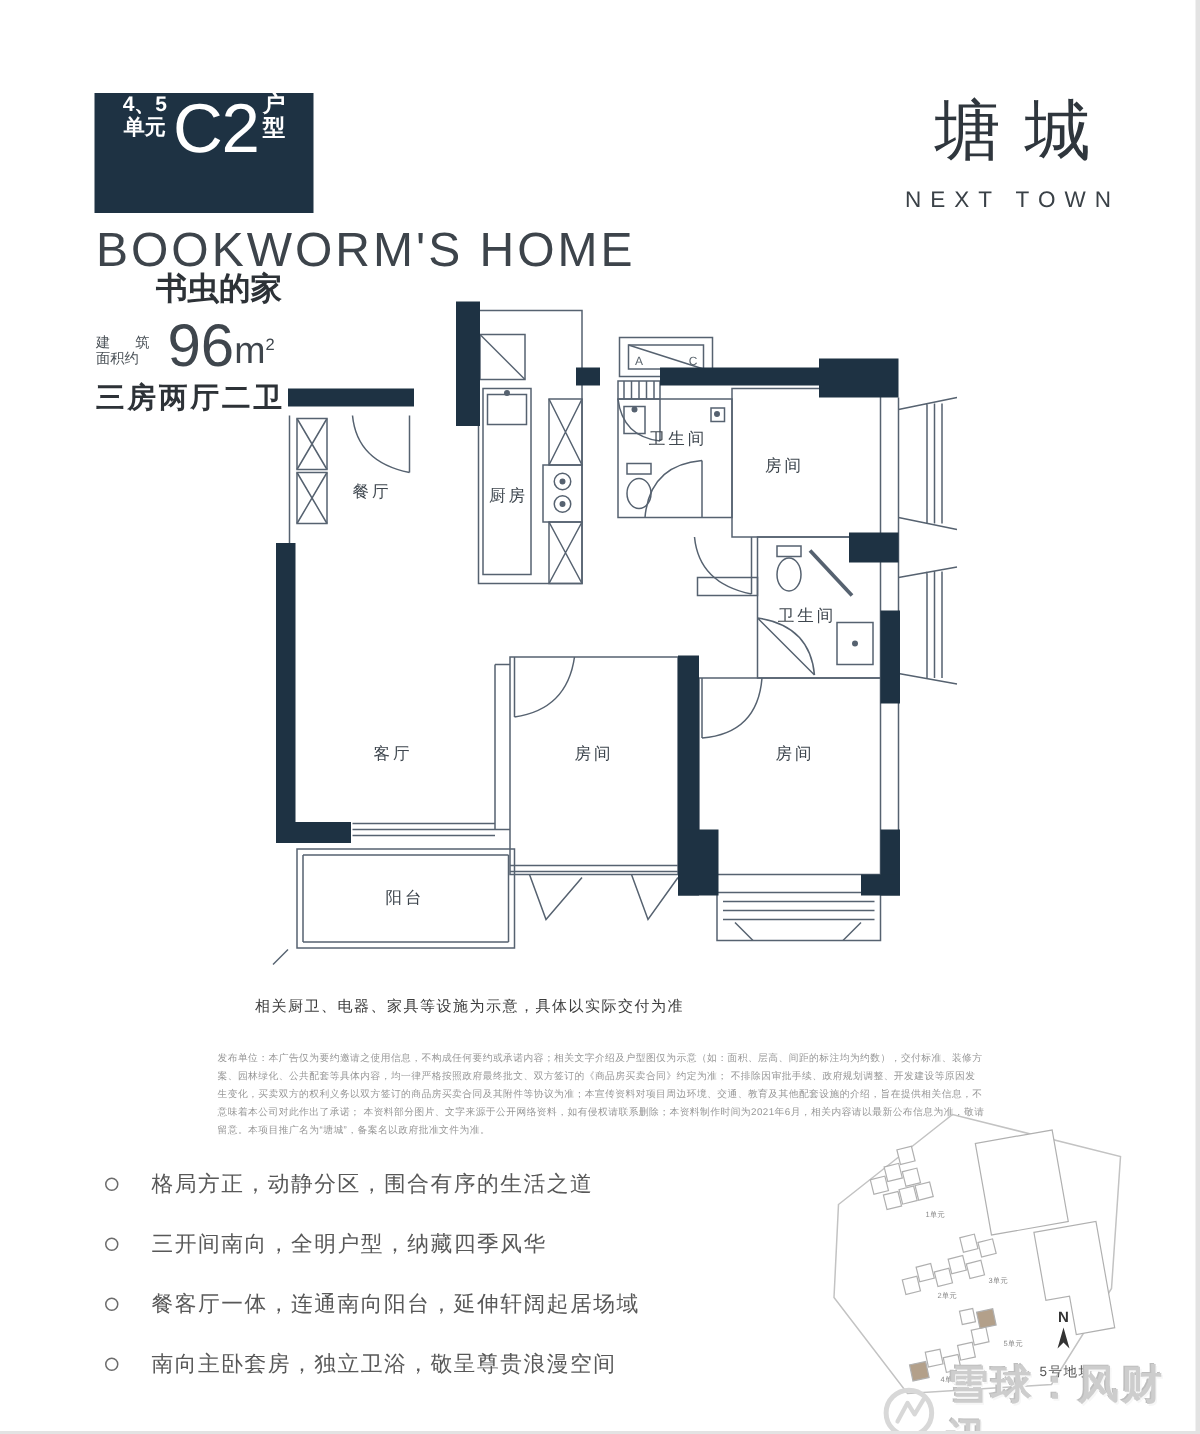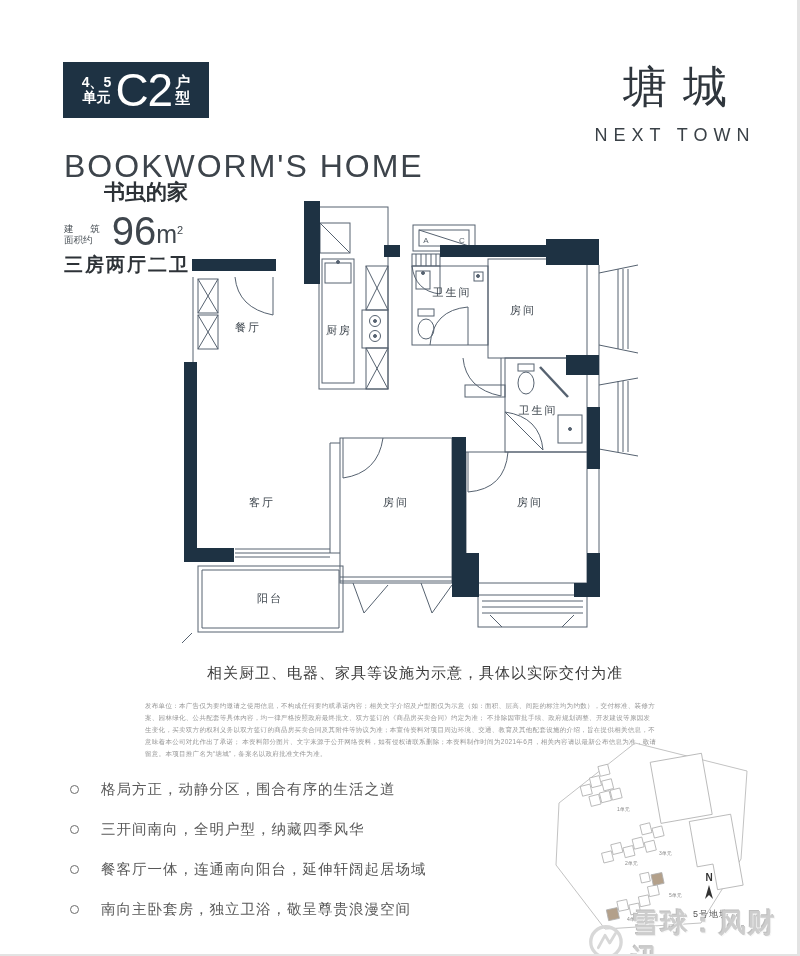--- a/index.html
+++ b/index.html
@@ -1,51 +1,51 @@
 <!DOCTYPE html>
 <html><head>
 <meta charset="utf-8">
 <style>
   html,body{margin:0;padding:0;background:#f2f2f2;}
   #page{position:relative;width:800px;height:956px;background:#ffffff;
         font-family:"Liberation Sans","DejaVu Sans",sans-serif;overflow:hidden;
         border-right:3px solid #e3e3e3;border-bottom:2px solid #e3e3e3;box-sizing:border-box;}
   
-  .badge{position:absolute;left:63px;top:62px;width:146px;height:56px;background:#1e3243;
-         color:#fff;display:flex;align-items:center;justify-content:center;}
+  .badge{position:absolute;left:63px;top:62px;width:146px;height:80px;background:#1e3243;
+         color:#fff;display:flex;justify-content:center;}
   .badge .col-small{display:flex;flex-direction:column;align-items:center;font-size:14px;
          line-height:15px;font-weight:bold;margin-right:4px;}
   .badge .code{font-size:46px;line-height:46px;font-weight:500;letter-spacing:-1px;}
   .badge .col-type{display:flex;flex-direction:column;align-items:center;font-size:15px;
          line-height:16px;font-weight:bold;margin-left:3px;}
   
   .brand{position:absolute;left:580px;top:58px;width:190px;text-align:center;color:#2f363d;}
   .brand .cn{font-size:44px;font-weight:200;letter-spacing:16px;padding-left:16px;}
-  .brand .en{font-size:18px;letter-spacing:6px;margin-top:8px;color:#3a4147;}
+  .brand .en{font-size:15px;letter-spacing:6px;margin-top:8px;color:#3a4147;}
   
   .head-en{position:absolute;left:64px;top:148px;font-size:32px;letter-spacing:2px;
            font-weight:300;color:#3d444b;}
   .head-cn{position:absolute;left:64px;top:178px;font-size:21px;font-weight:bold;color:#2d3237;margin-left:40px;}
   
   .area{position:absolute;left:64px;top:213px;display:flex;align-items:flex-end;color:#3f464d;}
   .area .lbl{display:flex;flex-direction:column;font-size:9.5px;line-height:11px;
              color:#4a5157;margin-right:5px;margin-bottom:4px;}
   .area .lbl .l1{letter-spacing:7px;}
   .area .num{font-size:40px;line-height:36px;font-weight:300;}
   .area .unit{font-size:25px;line-height:30px;font-weight:300;}
   .area sup{font-size:11px;vertical-align:super;}
   .rooms-type{position:absolute;left:64px;top:252px;font-size:19px;font-weight:bold;
               letter-spacing:2px;color:#2d3237;}
   
   .plan{position:absolute;left:178px;top:193px;}
   .plan text{font-size:11px;fill:#3e464e;letter-spacing:2px;}
   .plan .tiny{font-size:8px;letter-spacing:0;fill:#5a646d;}
   
-  .caption{position:absolute;left:170px;top:664px;width:490px;text-align:center;
-           font-size:15px;color:#3c3c3c;letter-spacing:1px;}
+  .caption{position:absolute;left:170px;top:664px;width:490px;
+           font-size:10px;color:#3c3c3c;letter-spacing:1px;}
   .disclaimer{position:absolute;left:145px;top:700px;width:512px;font-size:6.5px;
               line-height:12px;color:#979797;letter-spacing:0.3px;}
   
   .features{position:absolute;left:70px;top:780px;}
   .feat{display:flex;align-items:center;margin-bottom:21px;font-size:14.5px;color:#585858;
         letter-spacing:1px;gap:13px;}
   .feat .dot{width:7px;height:7px;border:1.5px solid #6c6c6c;border-radius:50%;
              margin-right:9px;flex:0 0 auto;}
   
   .siteplan{position:absolute;left:543px;top:737px;}

